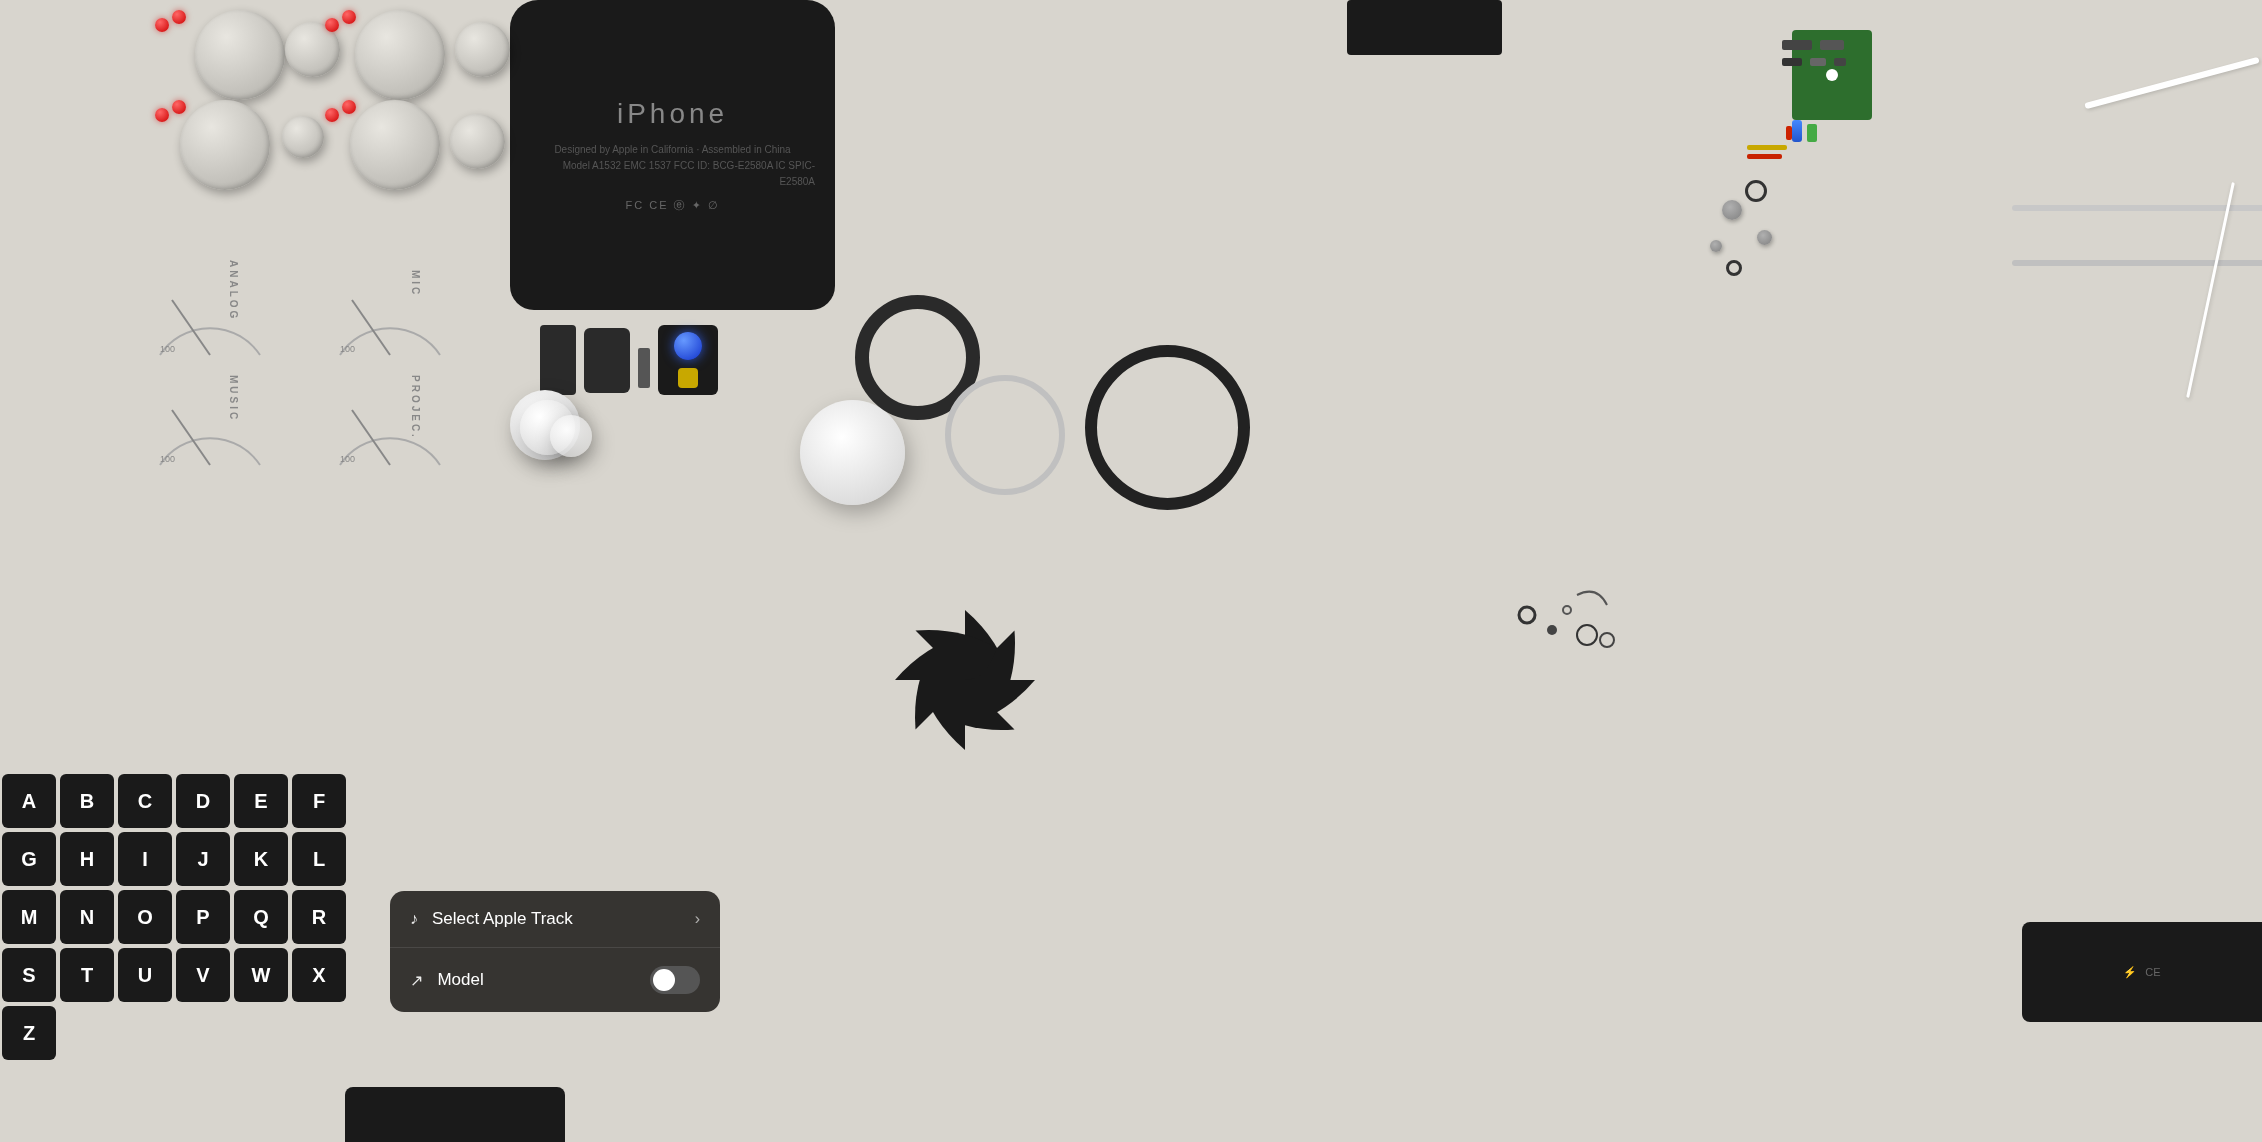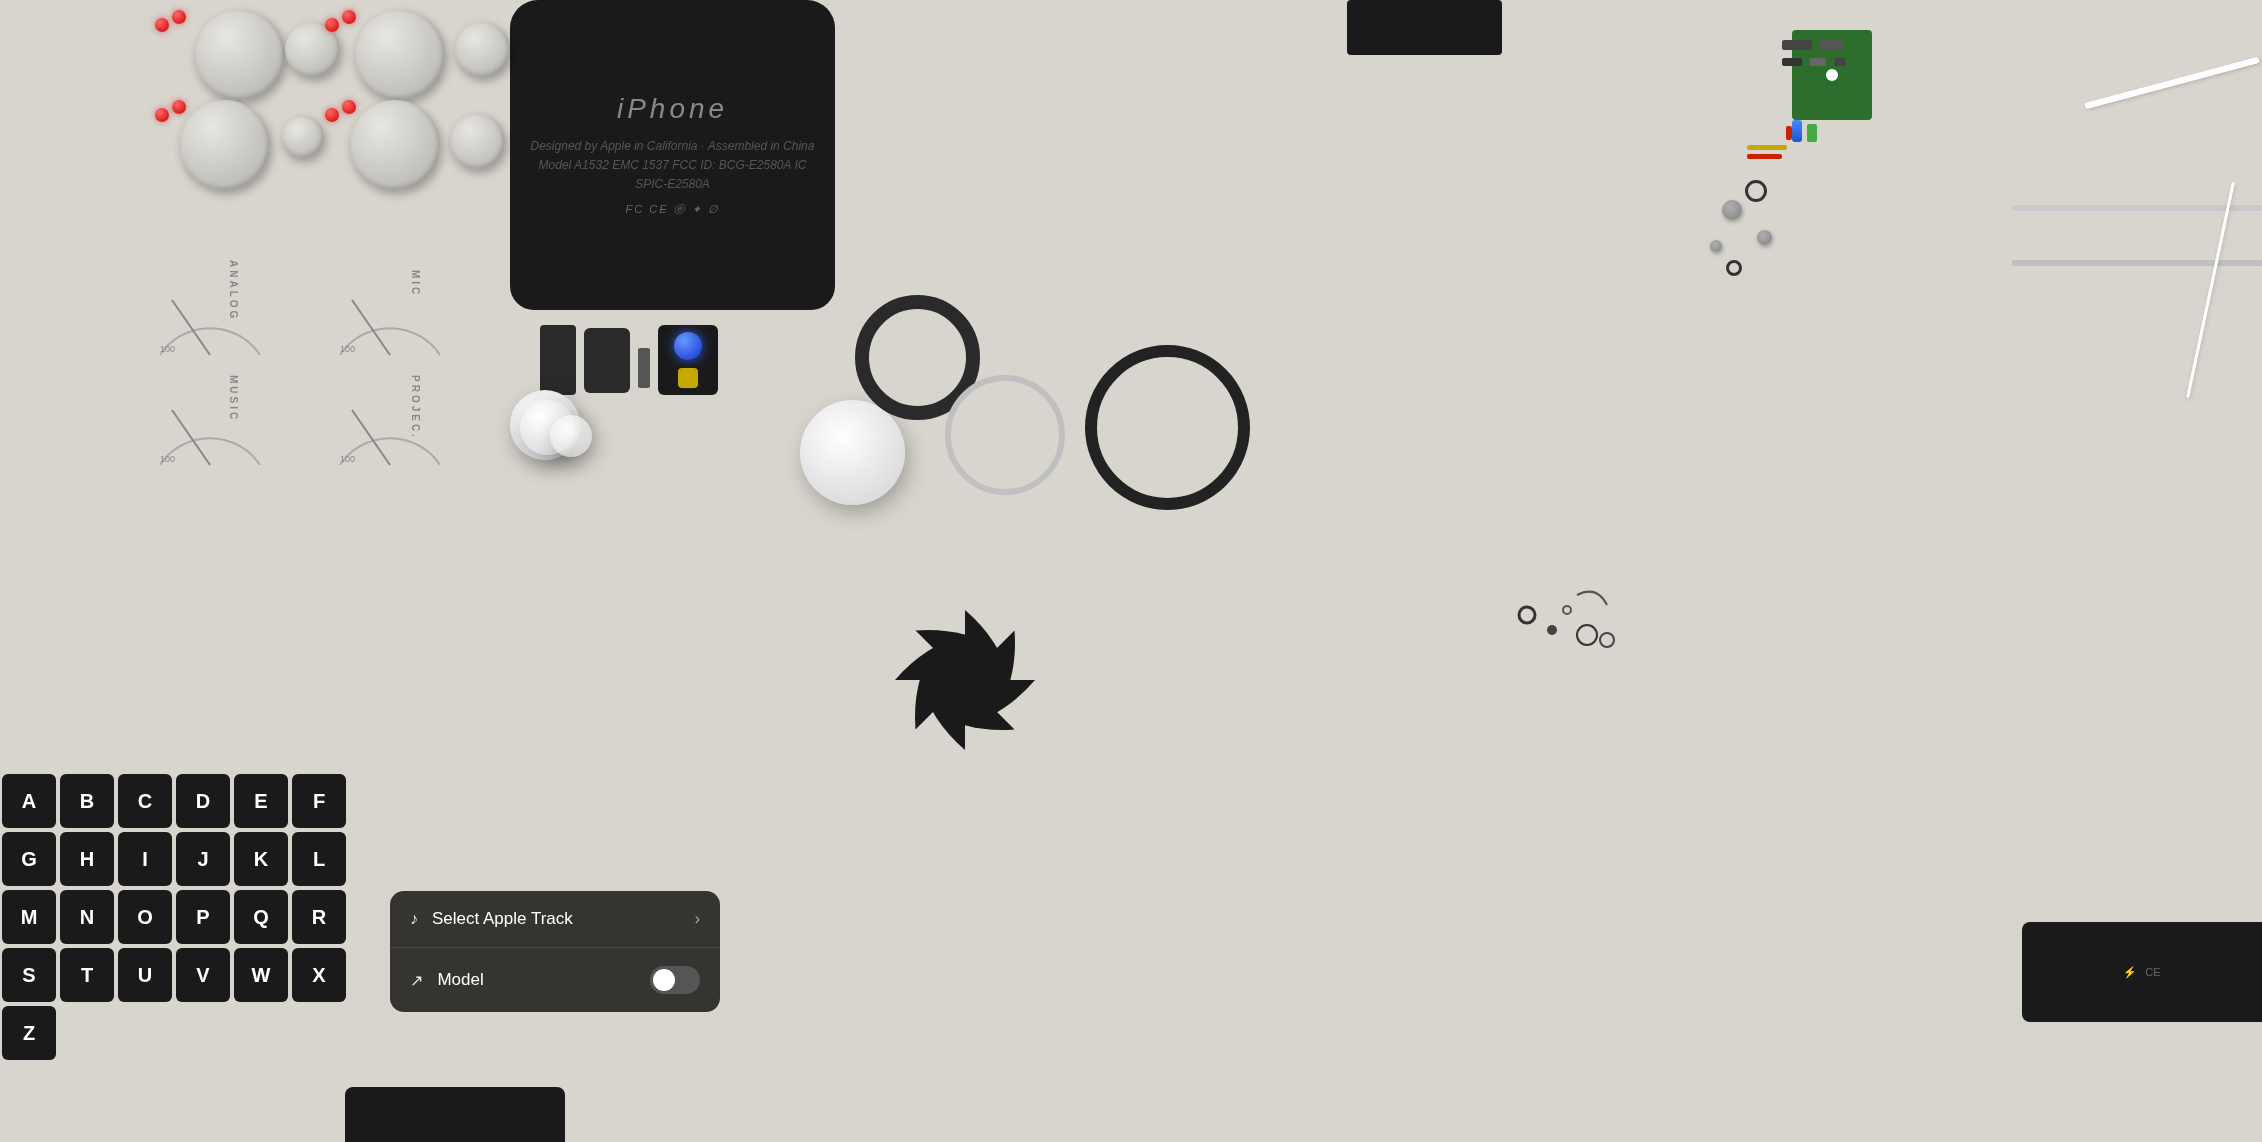--- a/index.html
+++ b/index.html
@@ -39,33 +39,32 @@
       top: 0;
       width: 325px;
       height: 310px;
       background: #1a1a1a;
       border-radius: 28px 28px 24px 24px;
       display: flex;
       flex-direction: column;
       align-items: center;
       justify-content: center;
       padding: 20px;
-      font-style: italic;
     }
     .iphone-brand {
       color: #888;
       font-size: 28px;
       font-weight: 300;
       letter-spacing: 4px;
       margin-bottom: 12px;
     }
     .iphone-text {
       color: #555;
-      font-size: 12px;
-      text-align: center;
+      font-size: 10px;
+      text-align: right;
       line-height: 1.6;
     }
     .iphone-logos {
       color: #666;
       font-size: 11px;
       margin-top: 8px;
       letter-spacing: 2px;
     }
 
     

